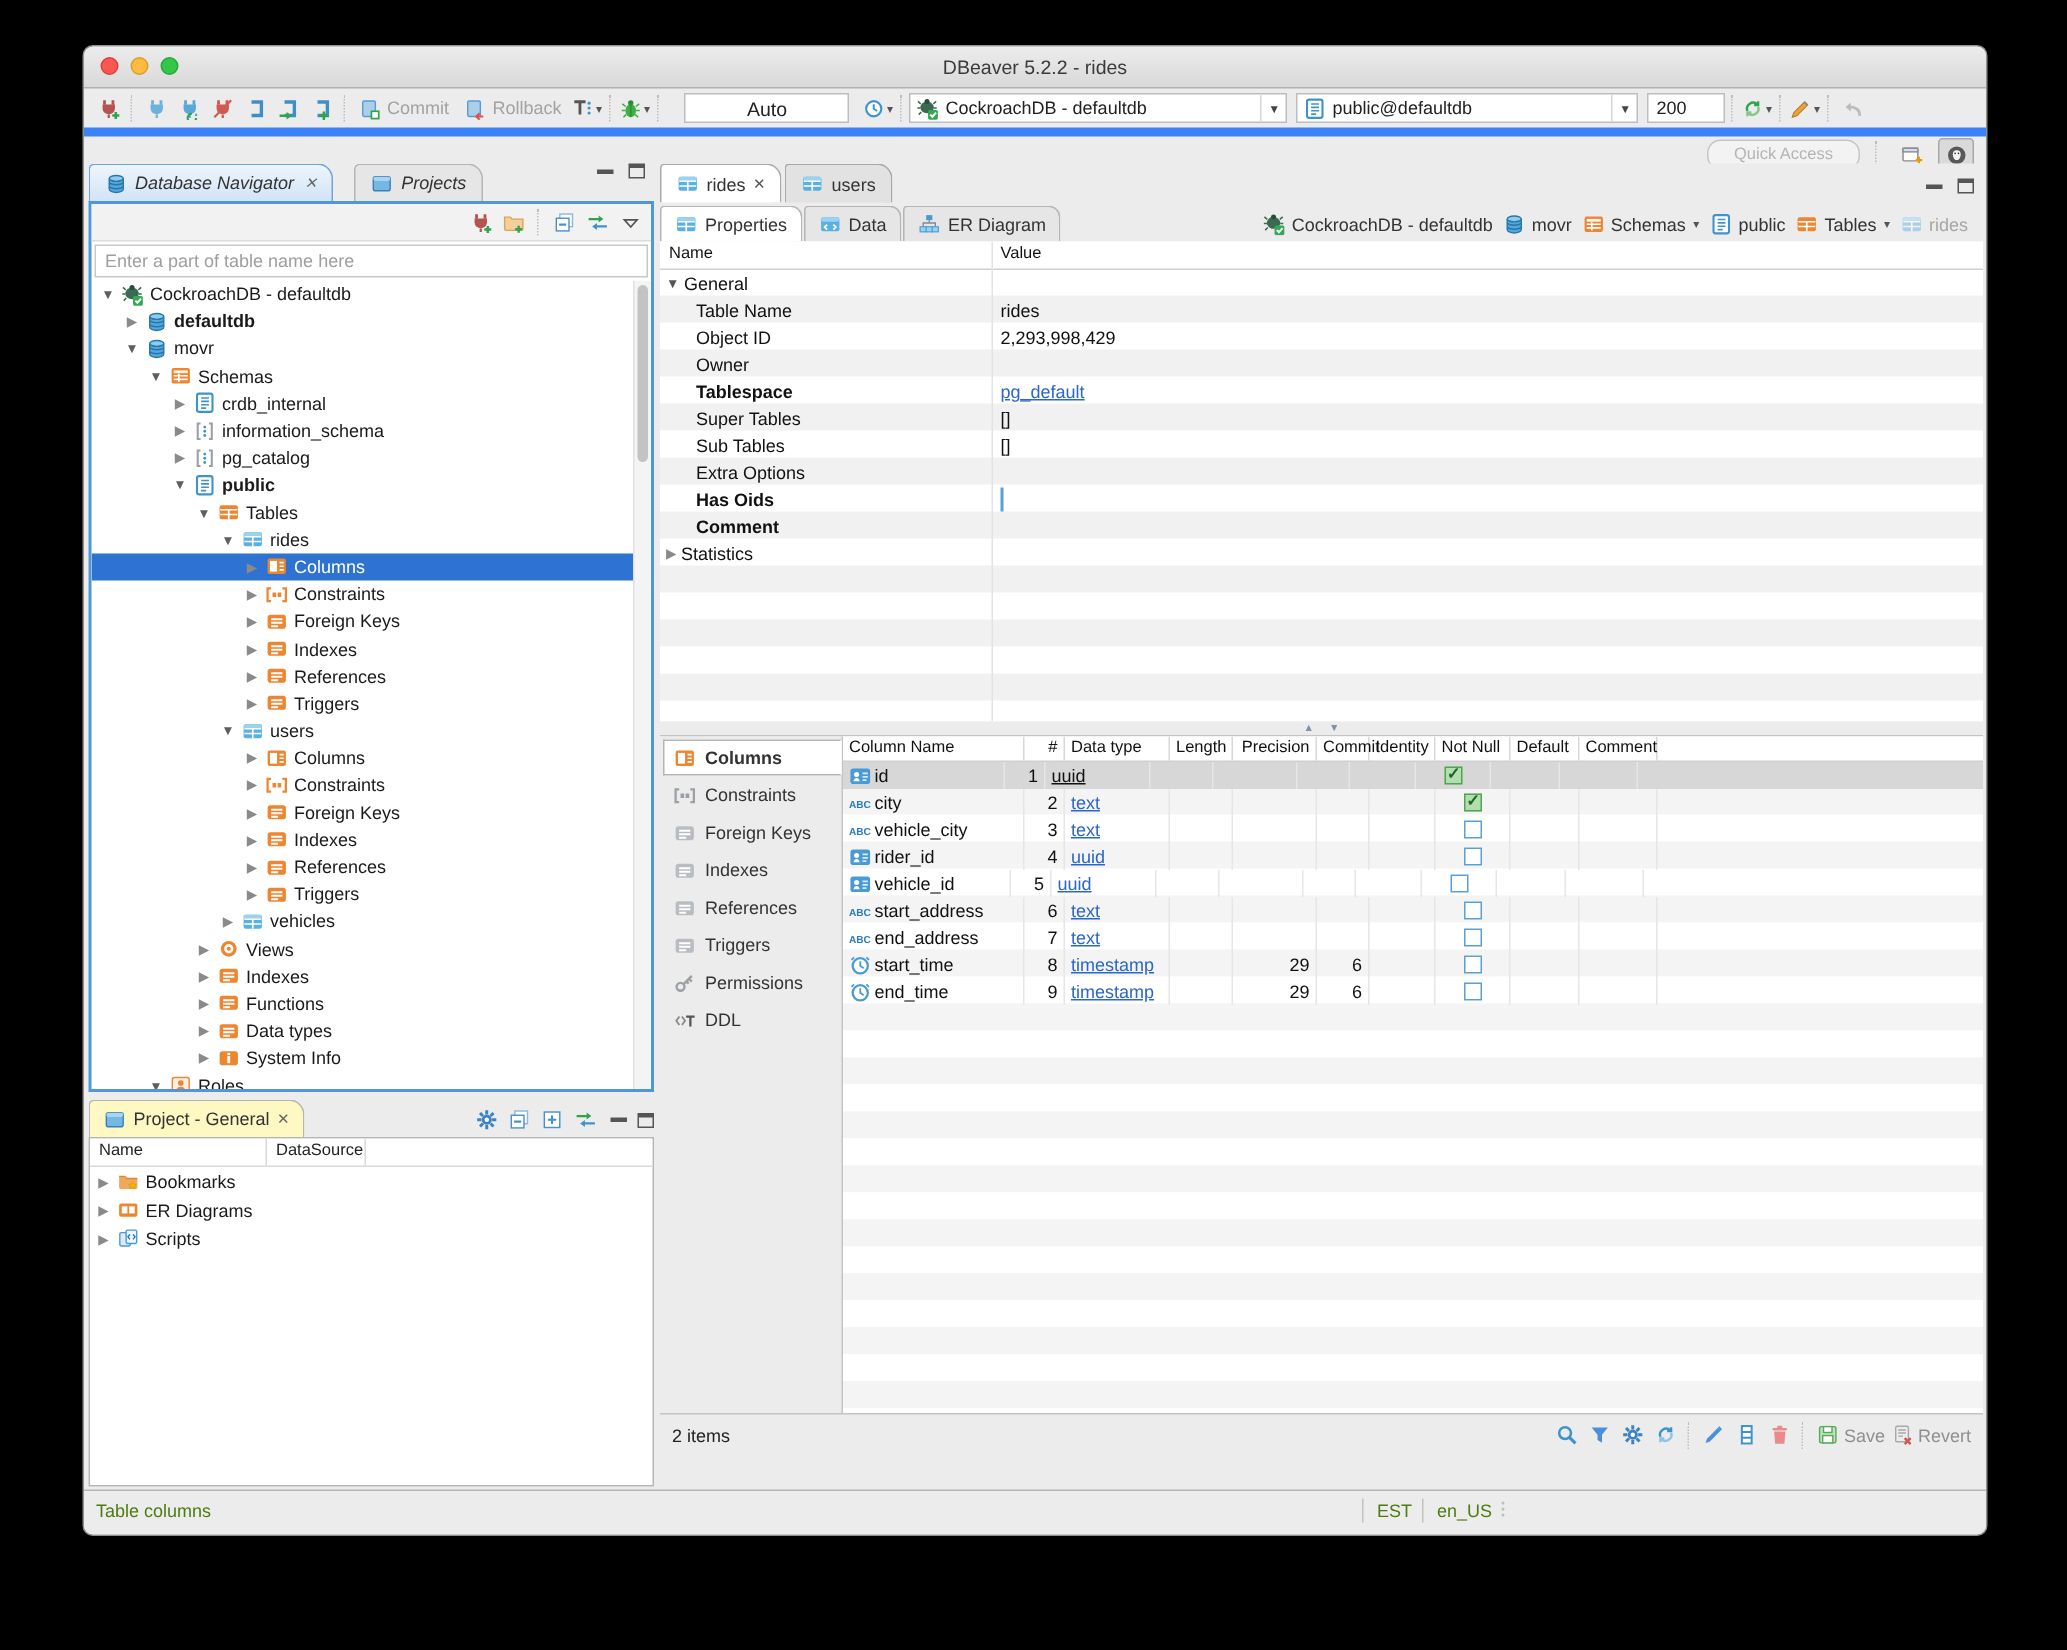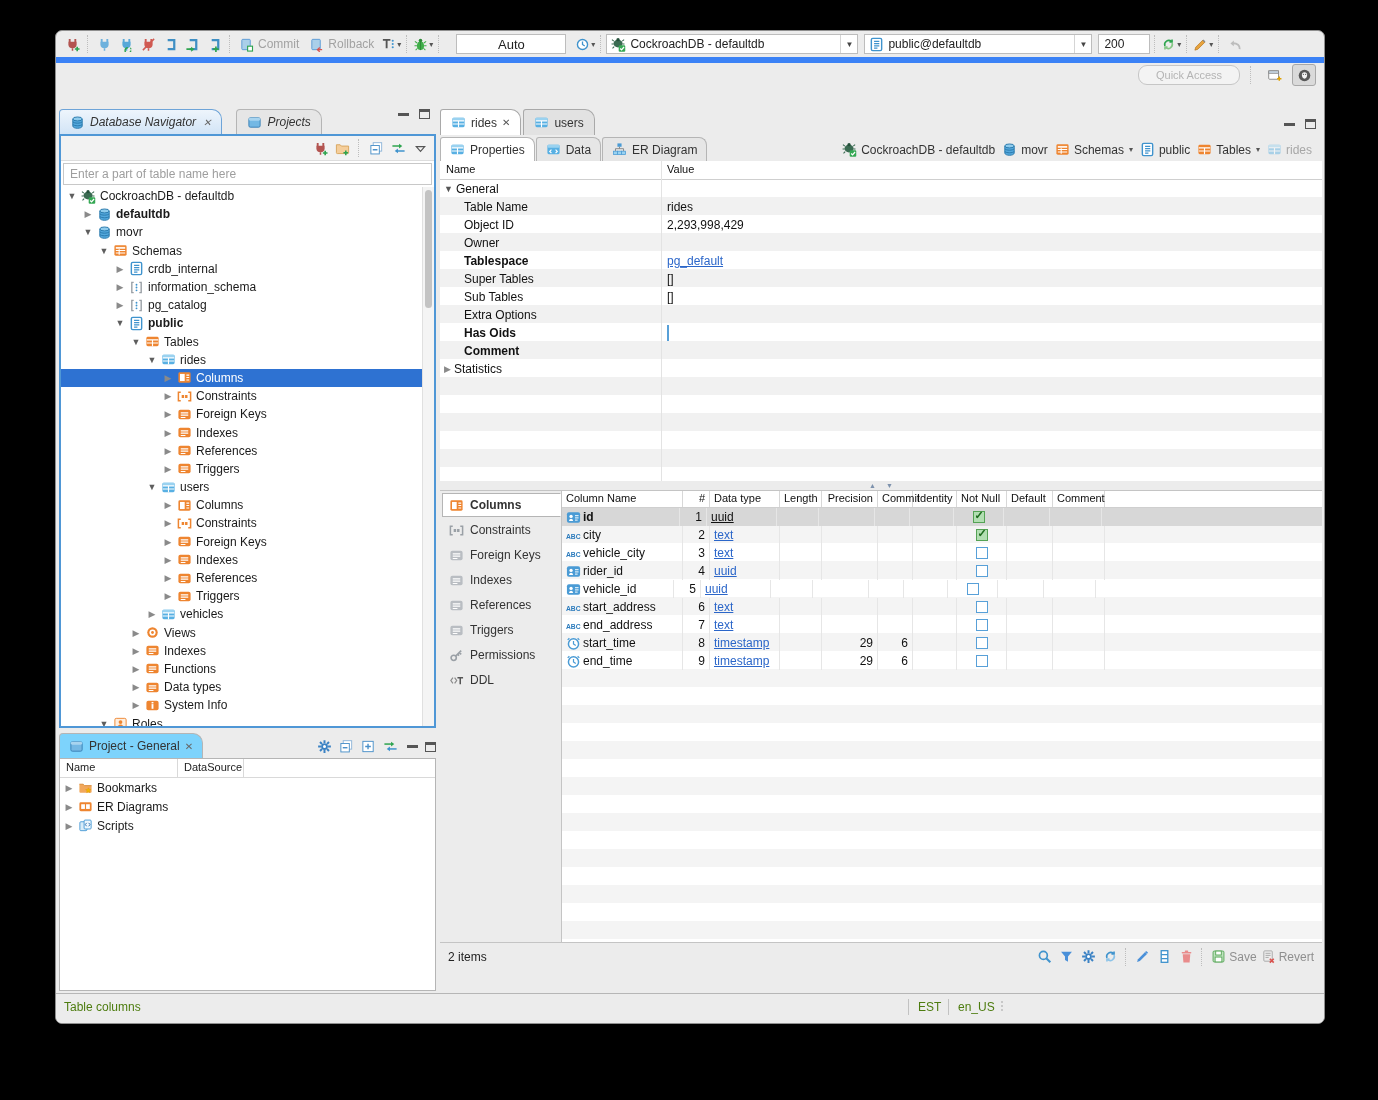--- a/index.html
+++ b/index.html
@@ -59,21 +59,21 @@
   .tree-row.sel{background:#2e72d2;color:#fff;}
   .tree-row .arrow{width:10px;font-size:9px;color:#5e5e5e;flex:0 0 auto;text-align:center;}
   .tree-row.sel .arrow{color:#fff;}
   .tree-row .ic{flex:0 0 auto;}
   .vsb{position:absolute;right:0;top:0;bottom:0;width:11px;background:#f4f4f4;border-left:1px solid #e0e0e0;}
   .vsb .thumb{position:absolute;left:1.5px;width:7px;top:3px;height:118px;background:#c3c3c3;border-radius:4px;}
   
   .projpanel{position:absolute;left:0;right:0;bottom:3px;height:258px;}
   .projtabs{height:25px;display:flex;align-items:flex-end;}
   .projtab{display:flex;align-items:center;gap:5px;height:24px;padding:0 9px;font-size:12px;color:#333;
-           border:1px solid #b5b5b5;border-bottom:none;border-radius:4px 10px 0 0;background:#7dd3fc;}
+           border:1px solid #b5b5b5;border-bottom:none;border-radius:4px 10px 0 0;background:#fef9c3;}
   .projtools{margin-left:auto;display:flex;align-items:center;gap:3px;padding-bottom:2px;}
   .projtools .tbi{width:19px;height:19px;}
   .projbody{position:absolute;left:0;right:0;top:25px;bottom:0;border:1px solid #b5b5b5;background:#fff;overflow:hidden;}
   .projhead{height:18px;display:flex;font-size:11px;color:#222;border-bottom:1px solid #d9d9d9;background:#fff;}
   .projhead div{padding:2px 6px;border-right:1px solid #d9d9d9;box-sizing:border-box;}
   .projitem{height:19px;display:flex;align-items:center;gap:4px;font-size:12px;padding-left:4px;color:#1a1a1a;}
   
   .rightcol{position:absolute;left:384px;right:2px;top:1px;bottom:0;}
   .edittabs{height:26px;display:flex;align-items:flex-end;background:#ececec;position:relative;}
   .edittab{display:flex;align-items:center;gap:5px;height:25px;padding:0 10px;font-size:12px;color:#333;
@@ -143,20 +143,28 @@
   .grip i{width:2px;height:2px;background:#bdbdbd;border-radius:50%;}
   .ic{display:inline-flex;width:15px;height:15px;flex:0 0 auto;}
   .ic svg{width:100%;height:100%;}
 </style>
 </head>
 <body>
 <div class="stage">
 
 <div class="window">
 
+  <div class="titlebar">
+    <div class="lights">
+      <span class="light r"></span>
+      <span class="light y"></span>
+      <span class="light g"></span>
+    </div>
+    <span>DBeaver 5.2.2 - rides</span>
+  </div>
 
   <div class="tb1">
     <span class="tbi">
           <span class="ic">
             <svg viewBox="0 0 16 16" xmlns="http://www.w3.org/2000/svg">
               <path d="M5 2v3.2M11 2v3.2" stroke="#b35450" stroke-width="2"></path>
               <path d="M3.6 5h8.8v2.6a4.4 4.4 0 0 1-8.8 0z" fill="#b35450"></path>
               <path d="M8 12v2.6" stroke="#b35450" stroke-width="1.6"></path>
               <path d="M10.5 12.8h5M13 10.3v5" stroke="#2ea44f" stroke-width="1.8"></path>
             </svg>
@@ -1144,21 +1152,21 @@
                 <div style="width: 42px; text-align: right;">Length</div>
                 <div style="width: 56px; text-align: right;">Precision</div>
                 <div style="width: 35px; text-align: right;">Commit</div>
                 <div style="width: 44px;">Identity</div>
                 <div style="width: 50px;">Not Null</div>
                 <div style="width: 46px;">Default</div>
                 <div style="width: 52px;">Comment</div>
               </div>
           <div id="drows">
                 <div class="drow sel">
-                  <div class="dcell " style="width: 118px; font-weight: bold;">
+                  <div class="dcell " style="width: 108px;">
                     <span class="ic">
                       <svg viewBox="0 0 16 16" xmlns="http://www.w3.org/2000/svg">
                         <rect x="1" y="2.5" width="14" height="11" rx="2" fill="#4a9bd5"></rect>
                         <circle cx="5.4" cy="6.8" r="1.8" fill="#fff"></circle>
                         <path d="M3.2 11.6c.3-1.6 1.1-2.4 2.2-2.4s1.9.8 2.2 2.4z" fill="#fff"></path>
                         <path d="M9.6 6h3.8M9.6 8.4h3.8M9.6 10.8h2.8" stroke="#d6ebf8" stroke-width="1.2"></path>
                       </svg>
                     </span>
                     <span style="margin-left: 2px;">id</span>
                   </div>

